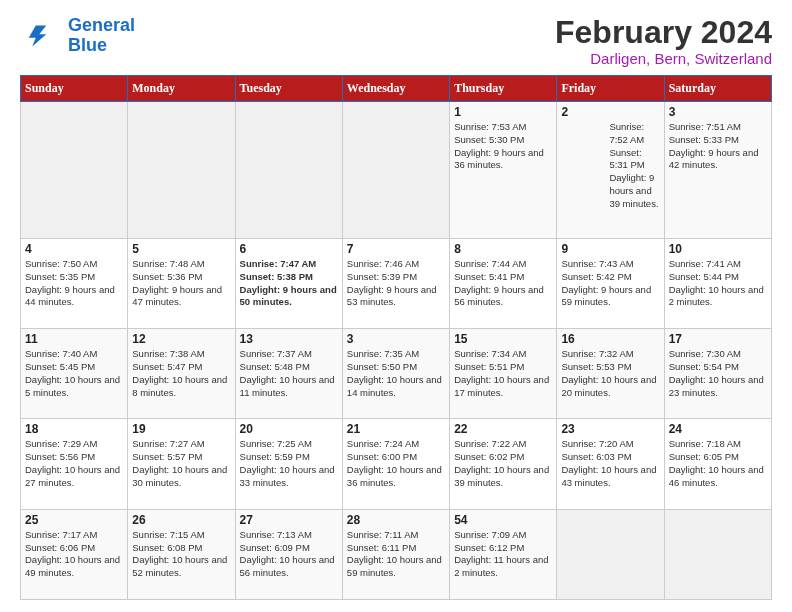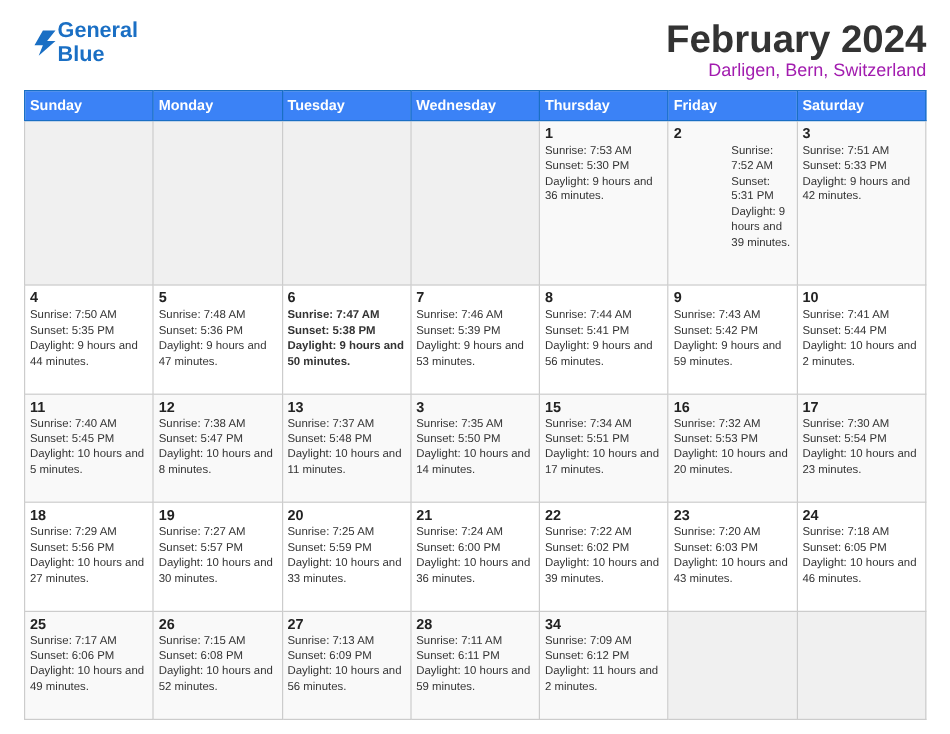--- a/index.html
+++ b/index.html
@@ -19,21 +19,21 @@
     }
     .header {
       display: flex;
       justify-content: space-between;
       align-items: flex-start;
       margin-bottom: 8px;
     }
     .logo {
       display: flex;
       align-items: center;
-      gap: 0;
+      gap: 20px;
     }
     .logo-text {
       font-size: 18px;
       font-weight: bold;
       color: #333;
       line-height: 1.1;
     }
     .logo-text span {
       color: #1a6fc4;
     }
@@ -55,27 +55,28 @@
       color: #a21caf;
       margin-top: 2px;
       text-align: right;
     }
     .calendar-table {
       width: 100%;
       border-collapse: collapse;
       flex: 1;
     }
     .calendar-table thead tr th {
-      background-color: #3b82f6;
+      background-color: #b91c1c;
       color: #fff;
       font-size: 12px;
       font-weight: bold;
       padding: 5px 4px;
       text-align: left;
       border: 1px solid #1a6fc4;
+      font-family: Liberation Serif, serif;
     }
     .calendar-table tbody tr td {
       border: 1px solid #ccc;
       vertical-align: top;
       padding: 3px 4px;
       font-size: 10px;
       color: #333;
       width: calc(100% / 7);
       background: #fff;
     }
@@ -309,21 +310,21 @@
 Sunset: 6:09 PM
 Daylight: 10 hours and 56 minutes.</div>
           </td>
           <td>
             <span class="day-number">28</span>
             <div class="day-info" style="white-space: pre-line;">Sunrise: 7:11 AM
 Sunset: 6:11 PM
 Daylight: 10 hours and 59 minutes.</div>
           </td>
           <td>
-            <span class="day-number">34</span>
+            <span class="day-number">54</span>
             <div class="day-info" style="white-space: pre-line;">Sunrise: 7:09 AM
 Sunset: 6:12 PM
 Daylight: 11 hours and 2 minutes.</div>
           </td>
           <td class="empty"></td>
           <td class="empty"></td>
         </tr>
       </tbody>
   </table>
 </div>

